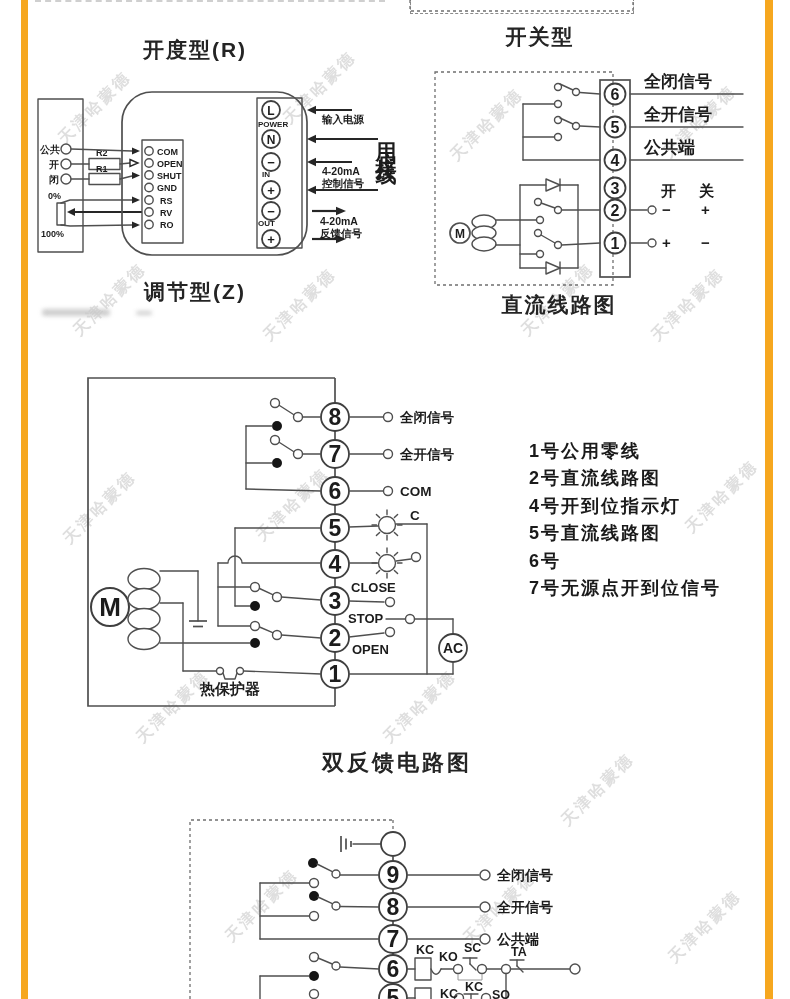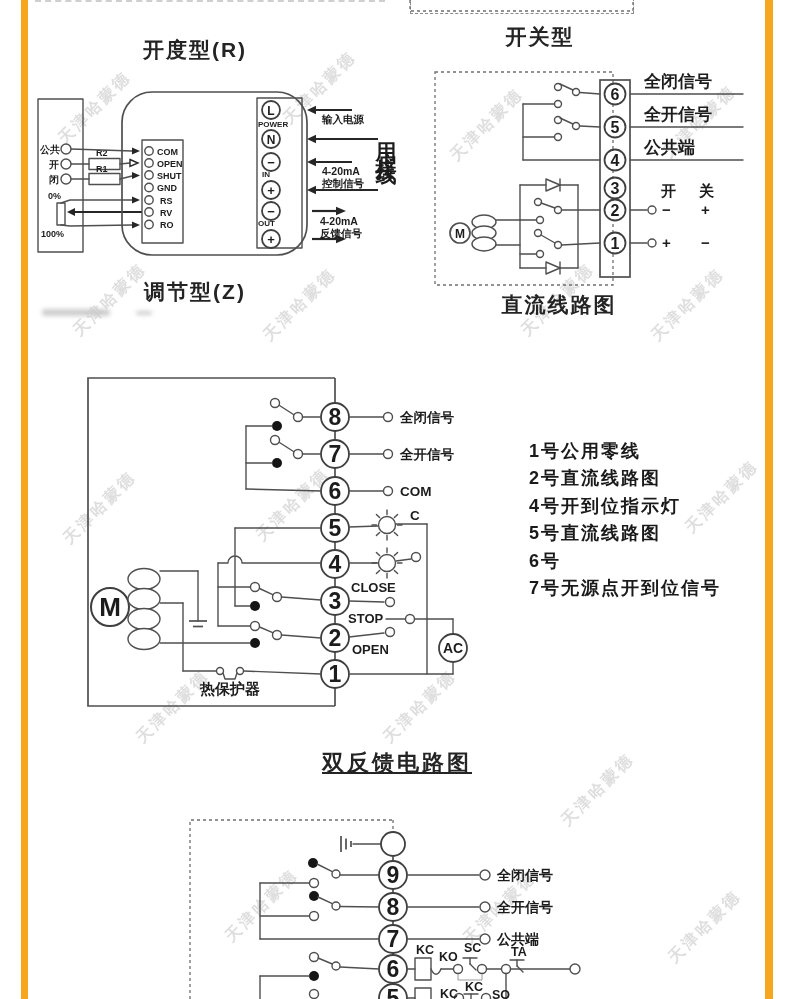--- a/index.html
+++ b/index.html
@@ -1,21 +1,21 @@
 <!DOCTYPE html>
 <html><head>
 <meta charset="utf-8">
 <style>
   html,body{margin:0;padding:0;background:#e8e8e8;}
   .page{position:relative;width:790px;height:999px;background:#ffffff;overflow:hidden;
         font-family:"Liberation Sans",sans-serif;color:#1c1c1c;}
   .bar{position:absolute;top:0;height:100%;}
   .title{position:absolute;text-align:center;font-weight:bold;color:#242424;}
   .t20{font-size:21px;letter-spacing:2px;}
-  .t22{font-size:22px;letter-spacing:3px;text-decoration:underline;}
+  .t22{font-size:22px;letter-spacing:3px;}
   svg{position:absolute;overflow:visible;}
   .ln{stroke:#4f4f4f;stroke-width:1.4;fill:none;stroke-linecap:round;stroke-linejoin:round;}
   .ln2{stroke:#4f4f4f;stroke-width:1.7;fill:none;}
   .thk{stroke:#262626;stroke-width:2.2;fill:none;stroke-linecap:butt;}
   .dash{stroke:#6f6f6f;stroke-width:1.3;fill:none;stroke-dasharray:3 3;}
   .node{fill:#ffffff;stroke:#4f4f4f;stroke-width:1.4;}
   .term{fill:#ffffff;stroke:#3f3f3f;stroke-width:1.8;}
   .dot{fill:#161616;stroke:none;}
   .head{fill:#262626;stroke:none;}
   .headO{fill:#ffffff;stroke:#262626;stroke-width:1.4;}

